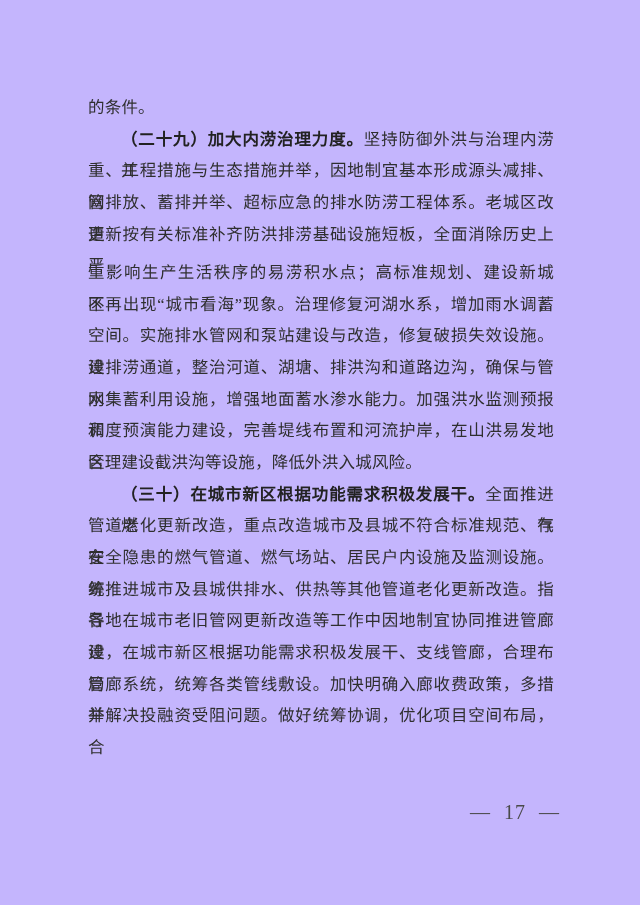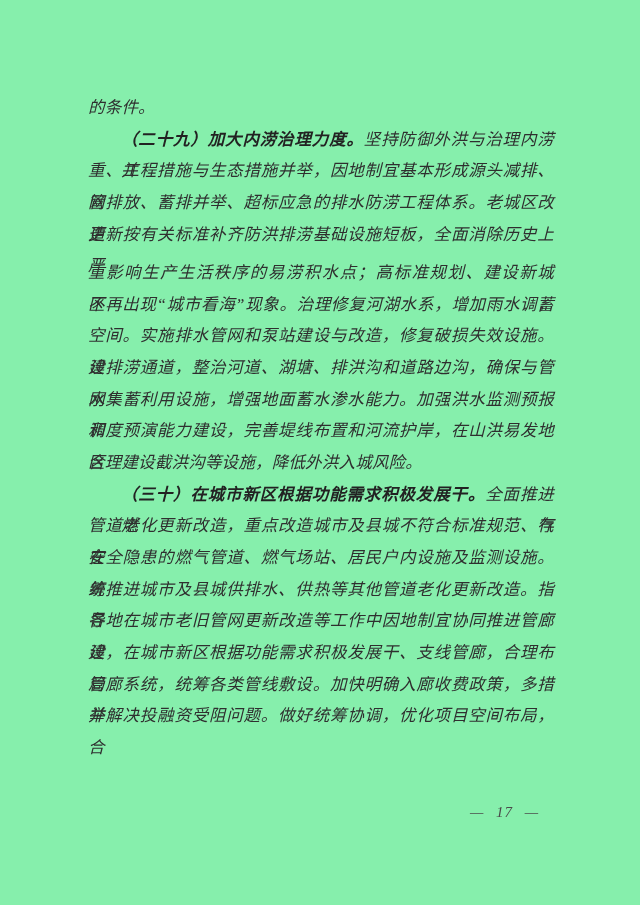--- a/index.html
+++ b/index.html
@@ -47,31 +47,31 @@
     font-weight: 400;
   }
   .seg.bold {
     font-weight: 700;
     color: #222222;
   }
   .page-number {
     position: absolute;
     left: 470px;
     top: 801px;
-    font-size: 15px;
+    font-size: 20px;
     line-height: 22px;
     color: #4a4a4a;
     word-spacing: 7px;
     letter-spacing: 1px;
   }
 </style>
 </head>
 <body>
 
-<div class="page" style="background: #86efac; font-style: italic;">
+<div class="page" style="background: #c4b5fd;">
   <div class="text-block">
       <div class="line" style="color: rgb(47, 47, 47);"><span class="seg">的条件。</span></div>
       <div class="line flush indent" style="color: rgb(47, 47, 47);"><span class="seg bold" style="color: rgb(34, 34, 34);">（二十九）加大内涝治理力度。</span><span class="seg">坚持防御外洪与治理内涝并</span></div>
       <div class="line flush" style="color: rgb(47, 47, 47);"><span class="seg">重、工程措施与生态措施并举，因地制宜基本形成源头减排、管</span></div>
       <div class="line flush" style="color: rgb(47, 47, 47);"><span class="seg">网排放、蓄排并举、超标应急的排水防涝工程体系。老城区改造</span></div>
       <div class="line flush" style="color: rgb(47, 47, 47);"><span class="seg">更新按有关标准补齐防洪排涝基础设施短板，全面消除历史上严</span></div>
       <div class="line flush" style="color: rgb(47, 47, 47); margin-top: 7px;"><span class="seg">重影响生产生活秩序的易涝积水点；高标准规划、建设新城区，</span></div>
       <div class="line flush" style="color: rgb(47, 47, 47);"><span class="seg">不再出现“城市看海”现象。治理修复河湖水系，增加雨水调蓄</span></div>
       <div class="line flush" style="color: rgb(47, 47, 47);"><span class="seg">空间。实施排水管网和泵站建设与改造，修复破损失效设施。建</span></div>
       <div class="line flush" style="color: rgb(47, 47, 47);"><span class="seg">设排涝通道，整治河道、湖塘、排洪沟和道路边沟，确保与管网</span></div>

